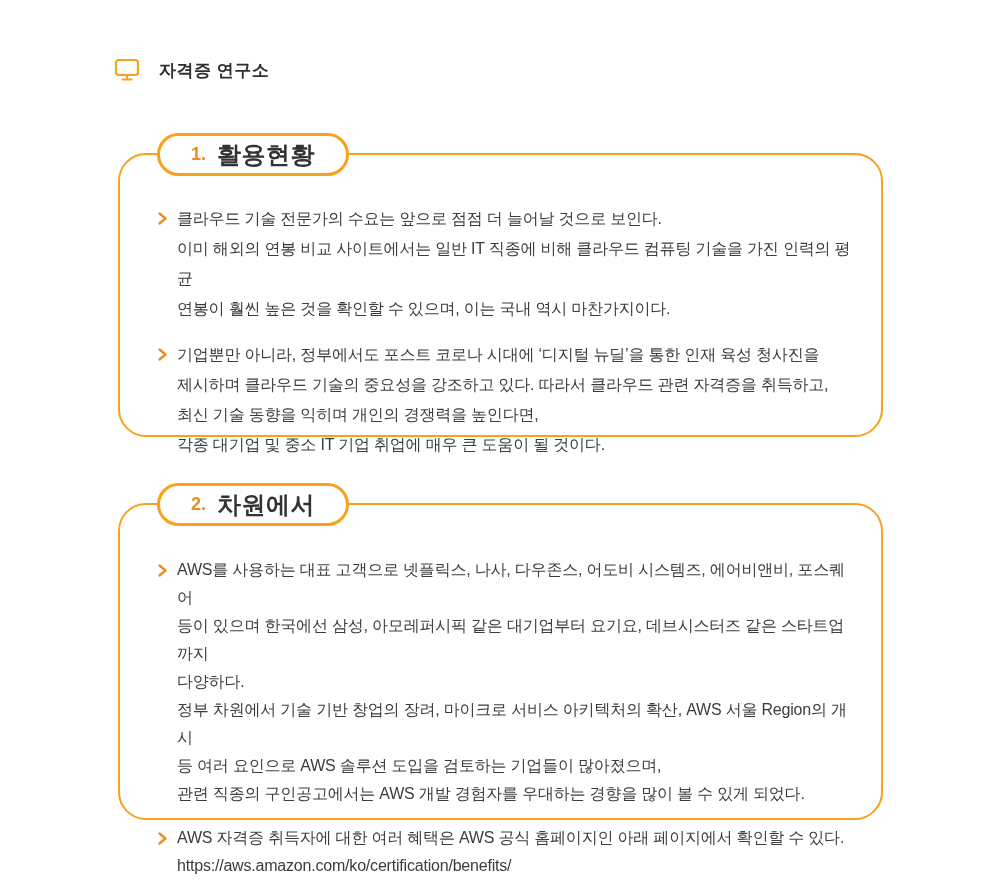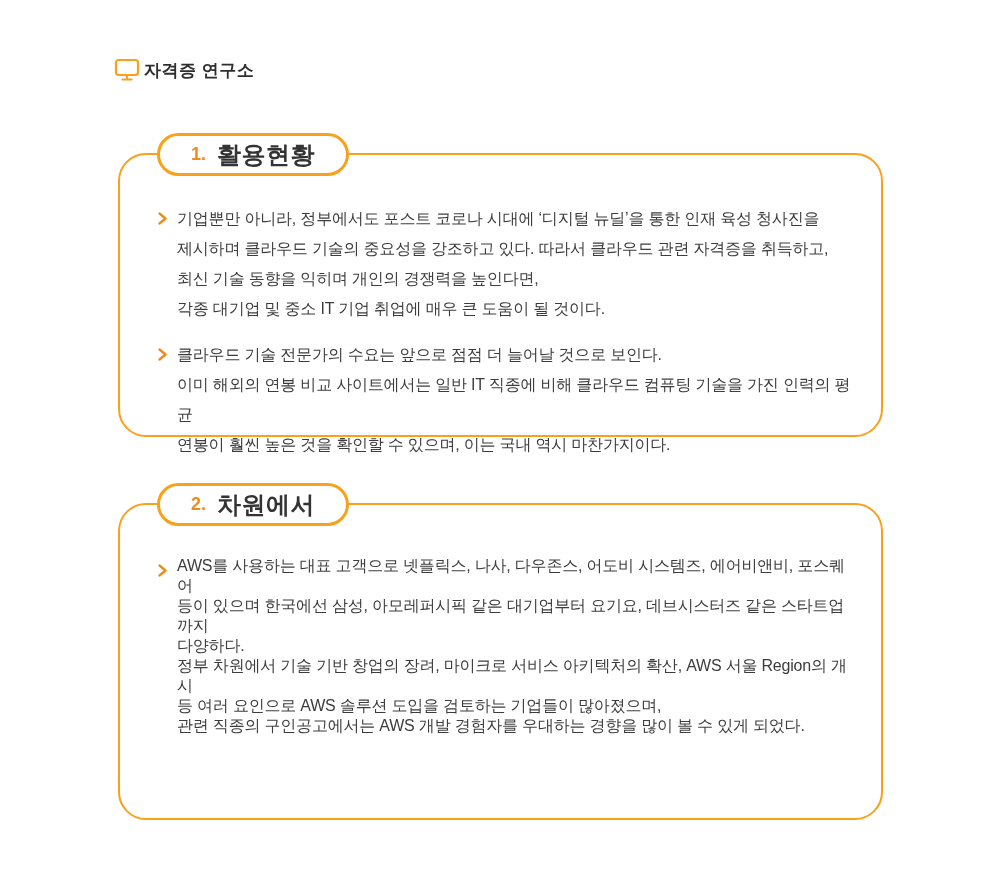--- a/index.html
+++ b/index.html
@@ -8,21 +8,21 @@
     width: 1000px; height: 896px;
     position: relative;
     font-family: "Liberation Sans", "DejaVu Sans", sans-serif;
     color: #3c3c3c;
     overflow: hidden;
   }
 
   
   .header {
     position: absolute; left: 114px; top: 58px;
-    display: flex; align-items: center; gap: 4px;
+    display: flex; align-items: center; gap: 19px;
   }
   .header .icon-wrap { display: inline-flex; align-items: center; }
   .page-title {
     font-size: 17px; font-weight: 700; color: #2e2e2e;
     letter-spacing: 0.5px;
   }
 
   
   .card {
     position: absolute; left: 118px; width: 765px;
@@ -67,21 +67,21 @@
     margin-top: 7px;
   }
   .bullet-text {
     white-space: pre-line;
     font-size: 16px;
     font-weight: 500;
     color: #3c3c3c;
     letter-spacing: -0.2px;
   }
   .card-1 .bullet-text { line-height: 30px; }
-  .card-2 .bullet-text { line-height: 20px; }
+  .card-2 .bullet-text { line-height: 28px; }
 </style>
 </head>
 <body>
 
 <div class="header">
   <span class="icon-wrap">
     <svg width="26" height="24" viewBox="0 0 26 24" fill="none">
       <rect x="2" y="2" width="22" height="15" rx="2.5" stroke="#F9A11B" stroke-width="2.2"></rect>
       <path d="M13 17 L13 20" stroke="#F9A11B" stroke-width="2.2" stroke-linecap="round"></path>
       <path d="M8.5 21.5 L17.5 21.5" stroke="#F9A11B" stroke-width="2.2" stroke-linecap="round"></path>
@@ -95,34 +95,34 @@
     <span class="badge-number">1.</span>
     <span class="badge-label">활용현황</span>
   </div>
   <div class="card-body">
     <div class="bullet">
       <span class="chevron-wrap">
         <svg width="11" height="15" viewBox="0 0 11 15" fill="none">
           <path d="M2.5 2.5 L8.5 7.5 L2.5 12.5" stroke="#EF8C1E" stroke-width="2.4" stroke-linecap="round" stroke-linejoin="round"></path>
         </svg>
       </span>
-      <p class="bullet-text">기업뿐만 아니라, 정부에서도 포스트 코로나 시대에 ‘디지털 뉴딜’을 통한 인재 육성 청사진을
-제시하며 클라우드 기술의 중요성을 강조하고 있다. 따라서 클라우드 관련 자격증을 취득하고,
-최신 기술 동향을 익히며 개인의 경쟁력을 높인다면,
-각종 대기업 및 중소 IT 기업 취업에 매우 큰 도움이 될 것이다.</p>
+      <p class="bullet-text">클라우드 기술 전문가의 수요는 앞으로 점점 더 늘어날 것으로 보인다.
+이미 해외의 연봉 비교 사이트에서는 일반 IT 직종에 비해 클라우드 컴퓨팅 기술을 가진 인력의 평균
+연봉이 훨씬 높은 것을 확인할 수 있으며, 이는 국내 역시 마찬가지이다.</p>
     </div>
     <div class="bullet">
       <span class="chevron-wrap">
         <svg width="11" height="15" viewBox="0 0 11 15" fill="none">
           <path d="M2.5 2.5 L8.5 7.5 L2.5 12.5" stroke="#EF8C1E" stroke-width="2.4" stroke-linecap="round" stroke-linejoin="round"></path>
         </svg>
       </span>
-      <p class="bullet-text">클라우드 기술 전문가의 수요는 앞으로 점점 더 늘어날 것으로 보인다.
-이미 해외의 연봉 비교 사이트에서는 일반 IT 직종에 비해 클라우드 컴퓨팅 기술을 가진 인력의 평균
-연봉이 훨씬 높은 것을 확인할 수 있으며, 이는 국내 역시 마찬가지이다.</p>
+      <p class="bullet-text">기업뿐만 아니라, 정부에서도 포스트 코로나 시대에 ‘디지털 뉴딜’을 통한 인재 육성 청사진을
+제시하며 클라우드 기술의 중요성을 강조하고 있다. 따라서 클라우드 관련 자격증을 취득하고,
+최신 기술 동향을 익히며 개인의 경쟁력을 높인다면,
+각종 대기업 및 중소 IT 기업 취업에 매우 큰 도움이 될 것이다.</p>
     </div>
   </div>
 </section>
 
 <section class="card card-2">
   <div class="badge">
     <span class="badge-number">2.</span>
     <span class="badge-label">차원에서</span>
   </div>
   <div class="card-body">
@@ -132,14 +132,23 @@
           <path d="M2.5 2.5 L8.5 7.5 L2.5 12.5" stroke="#EF8C1E" stroke-width="2.4" stroke-linecap="round" stroke-linejoin="round"></path>
         </svg>
       </span>
       <p class="bullet-text">AWS를 사용하는 대표 고객으로 넷플릭스, 나사, 다우존스, 어도비 시스템즈, 에어비앤비, 포스퀘어
 등이 있으며 한국에선 삼성, 아모레퍼시픽 같은 대기업부터 요기요, 데브시스터즈 같은 스타트업까지
 다양하다.
 정부 차원에서 기술 기반 창업의 장려, 마이크로 서비스 아키텍처의 확산, AWS 서울 Region의 개시
 등 여러 요인으로 AWS 솔루션 도입을 검토하는 기업들이 많아졌으며,
 관련 직종의 구인공고에서는 AWS 개발 경험자를 우대하는 경향을 많이 볼 수 있게 되었다.</p>
     </div>
+    <div class="bullet">
+      <span class="chevron-wrap">
+        <svg width="11" height="15" viewBox="0 0 11 15" fill="none">
+          <path d="M2.5 2.5 L8.5 7.5 L2.5 12.5" stroke="#EF8C1E" stroke-width="2.4" stroke-linecap="round" stroke-linejoin="round"></path>
+        </svg>
+      </span>
+      <p class="bullet-text">AWS 자격증 취득자에 대한 여러 혜택은 AWS 공식 홈페이지인 아래 페이지에서 확인할 수 있다.
+https://aws.amazon.com/ko/certification/benefits/</p>
+    </div>
   </div>
 </section>
 
 </body></html>

